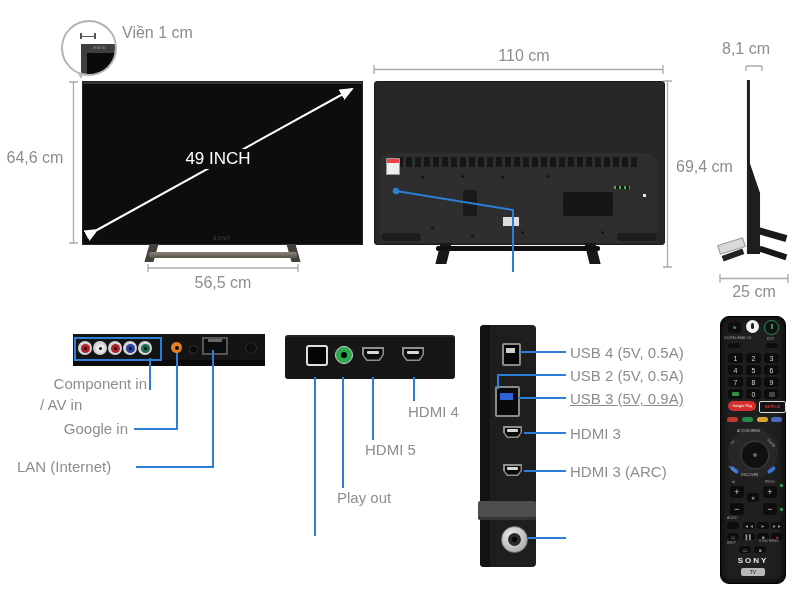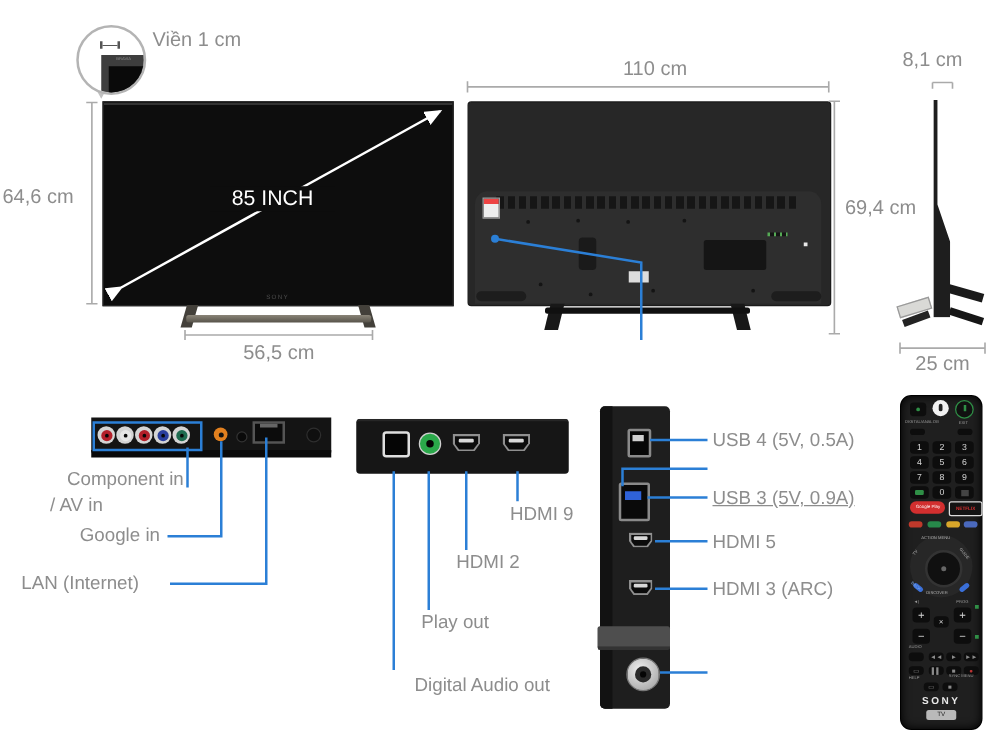--- a/index.html
+++ b/index.html
@@ -38,26 +38,26 @@
     <div class="abs" style="left:24px;top:31px;width:34px;height:30px;background:#0a0a0a;"></div>
     <div class="t6" style="left:30px;top:24px;color:#8d8d8d;">BRAVIA</div>
     <div class="abs" style="left:17px;top:11px;width:12px;height:6px;border-left:2px solid #555;border-right:2px solid #555;
                 background:linear-gradient(#0000 45%,#555 45%,#555 65%,#0000 65%);"></div>
   </div>
   <div class="abs" style="left:76px;top:70px;width:0;height:0;border-left:5px solid transparent;border-right:5px solid transparent;border-top:9px solid #c0c0c0;z-index:1;"></div>
   <div class="g" style="left:122px;top:24px;">Viền 1 cm</div>
 
   <div class="abs" style="left:82px;top:81px;width:279px;height:162px;background:#0d0d0d;border:1px solid #262626;box-shadow:inset 0 2px 0 #333;z-index:1;"></div>
   <div class="abs" style="left:202px;top:235px;width:40px;text-align:center;color:#4d4d4d;font-size:5px;letter-spacing:1px;z-index:2;">SONY</div>
-  <div class="abs" style="left:168px;top:149px;width:100px;text-align:center;color:#fff;font-size:17px;z-index:6;background:#0d0d0d;">85 INCH</div>
+  <div class="abs" style="left:168px;top:149px;width:100px;text-align:center;color:#fff;font-size:17px;z-index:6;background:#0d0d0d;">49 INCH</div>
 
   <div class="abs" style="left:147px;top:244px;width:9px;height:18px;background:#43403a;transform:skewX(-16deg);z-index:1;"></div>
   <div class="abs" style="left:289px;top:244px;width:9px;height:18px;background:#43403a;transform:skewX(16deg);z-index:1;"></div>
   <div class="abs" style="left:149px;top:252px;width:148px;height:6px;border-radius:2px;background:linear-gradient(#8a8478,#57534a);z-index:2;"></div>
-  <div class="g" style="left:2px;top:149px;width:66px;text-align:left;">64,6 cm</div>
+  <div class="g" style="left:2px;top:149px;width:66px;text-align:center;">64,6 cm</div>
   <div class="g" style="left:173px;top:274px;width:100px;text-align:center;">56,5 cm</div>
 
   <div class="abs" style="left:374px;top:81px;width:289px;height:162px;background:#272727;border:1px solid #1b1b1b;border-radius:3px;z-index:1;">
     <div class="abs" style="left:5px;top:71px;width:277px;height:90px;background:#2e2e2e;border-radius:10px 10px 0 0;"></div>
     <div class="abs" style="left:22px;top:75px;width:242px;height:10px;background:repeating-linear-gradient(90deg,#161616 0 6px,#2e2e2e 6px 9px);"></div>
     <div class="abs" style="left:11px;top:76px;width:12px;height:15px;background:linear-gradient(#e44 30%,#eee 30%);border:1px solid #999;"></div>
     <div class="abs" style="left:88px;top:108px;width:14px;height:26px;background:#1a1a1a;border-radius:3px;"></div>
     <div class="abs" style="left:188px;top:110px;width:50px;height:24px;background:#151515;border-radius:2px;"></div>
     <div class="abs" style="left:239px;top:104px;width:16px;height:3px;background:repeating-linear-gradient(90deg,#5a5 0 2px,#151515 2px 5px);"></div>
     <div class="abs" style="left:128px;top:135px;width:16px;height:9px;background:#ddd;"></div>
@@ -136,24 +136,23 @@
     <i style="position:absolute;inset:5px;border-radius:50%;background:#050505;"></i>
     </div>
   <div class="hdmi" style="left:362px;top:347px;width:22px;height:14px;">
     <span class="hin"></span>
       <span class="hslot"></span>
     </div>
   <div class="hdmi" style="left:402px;top:347px;width:22px;height:14px;">
     <span class="hin"></span>
       <span class="hslot"></span>
     </div>
-  <div class="p" style="left:408px;top:403px;">HDMI 9</div>
-  <div class="p" style="left:365px;top:441px;">HDMI 2</div>
+  <div class="p" style="left:408px;top:403px;">HDMI 4</div>
+  <div class="p" style="left:365px;top:441px;">HDMI 5</div>
   <div class="p" style="left:337px;top:489px;">Play out</div>
-  <div class="p" style="left:300px;top:540px;width:140px;text-align:right;">Digital Audio out</div>
 
   <div class="abs" style="left:480px;top:325px;width:56px;height:242px;background:#1e1e1e;border-radius:4px;z-index:1;"></div>
   <div class="abs" style="left:480px;top:325px;width:10px;height:242px;background:#121212;border-radius:4px 0 0 4px;z-index:1;"></div>
   <div class="abs" style="left:502px;top:343px;width:15px;height:19px;background:#060606;border:2px solid #8a8a8a;border-radius:2px;z-index:2;">
     <i style="position:absolute;left:2px;top:3px;width:9px;height:5px;background:#cfcfcf;"></i>
     </div>
   <div class="abs" style="left:495px;top:386px;width:21px;height:27px;background:#0a0a0a;border:2px solid #8a8a8a;border-radius:2px;z-index:2;">
     <i style="position:absolute;left:3px;top:5px;width:13px;height:7px;background:#2f62d8;"></i>
     </div>
   <div class="hdmi" style="left:503px;top:426px;width:19px;height:12px;">
@@ -163,22 +162,23 @@
   <div class="hdmi" style="left:503px;top:464px;width:19px;height:12px;">
     <span class="hin"></span>
       <span class="hslot"></span>
     </div>
   <div class="abs" style="left:478px;top:501px;width:58px;height:16px;background:#4e4e4e;border-bottom:3px solid #333;border-radius:2px;z-index:2;"></div>
   <div class="abs" style="left:501px;top:526px;width:25px;height:25px;border-radius:50%;background:radial-gradient(circle at 40% 35%,#efefef,#9a9a9a);border:1px solid #777;z-index:2;">
     <i style="position:absolute;inset:6px;border-radius:50%;background:#2a2a2a;"></i>
     <i style="position:absolute;inset:10px;border-radius:50%;background:#050505;"></i>
     </div>
   <div class="p" style="left:570px;top:344px;">USB 4 (5V, 0.5A)</div>
+  <div class="p" style="left:570px;top:367px;">USB 2 (5V, 0.5A)</div>
   <div class="p" style="left:570px;top:390px;text-decoration:underline;">USB 3 (5V, 0.9A)</div>
-  <div class="p" style="left:570px;top:425px;">HDMI 5</div>
+  <div class="p" style="left:570px;top:425px;">HDMI 3</div>
   <div class="p" style="left:570px;top:463px;">HDMI 3 (ARC)</div>
 
   <div class="abs" style="left:720px;top:316px;width:64px;height:266px;background:#1f1f1f;border:1px solid #000;border-radius:9px;box-shadow:inset 0 0 8px #000;z-index:2;">
 
     <div class="rbtn" style="left:7px;top:5px;width:13px;height:11px;">
       <i style="width:3px;height:3px;border-radius:50%;background:#2f8f46;"></i>
       </div>
     <div class="abs" style="left:25px;top:3px;width:13px;height:13px;border-radius:50%;background:#f2f2f2;">
       <i style="position:absolute;left:5px;top:3px;width:3px;height:6px;border-radius:2px;background:#222;"></i>
       </div>

